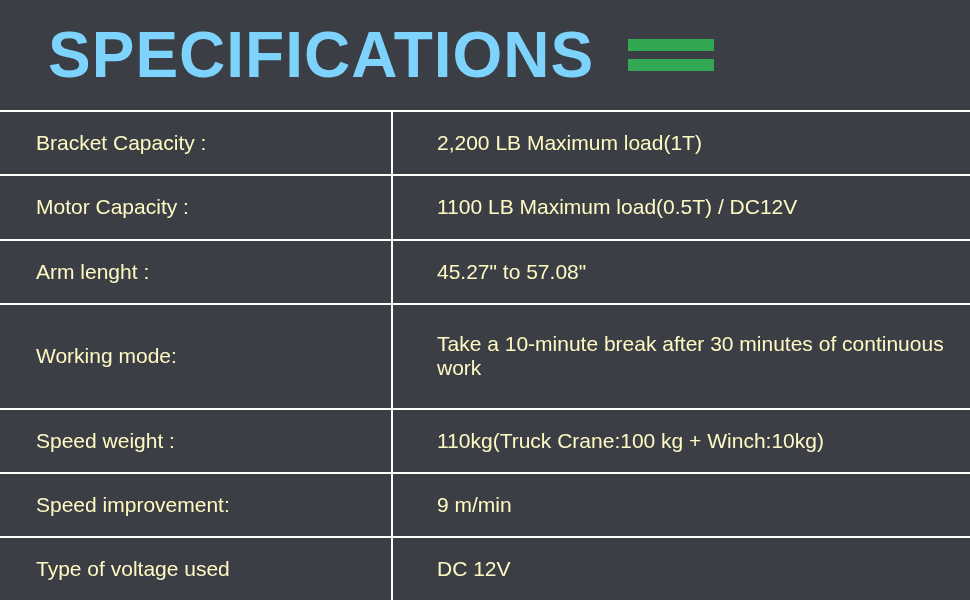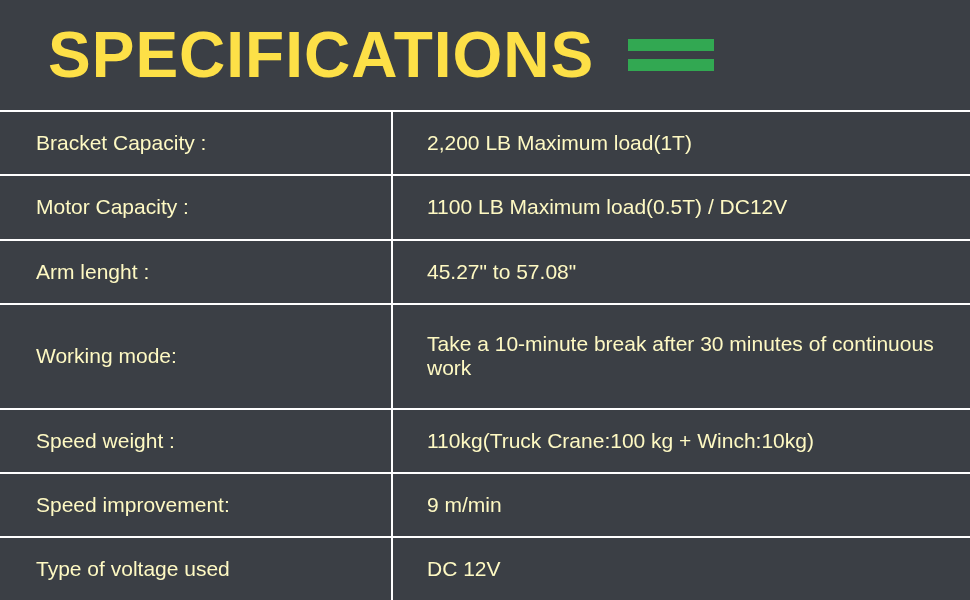--- a/index.html
+++ b/index.html
@@ -27,21 +27,21 @@
     display: flex;
     align-items: center;
     padding-left: 48px;
     box-sizing: border-box;
   }
   .title {
     font-size: 64px;
     font-weight: bold;
     letter-spacing: 1px;
     line-height: 1;
-    color: #fde047;
+    color: #7dd3fc;
     white-space: nowrap;
   }
   .accent-mark {
     margin-left: 34px;
     display: flex;
     flex-direction: column;
     justify-content: center;
     gap: 8px;
   }
   .accent-bar {
@@ -66,21 +66,21 @@
     font-size: 21px;
     color: #fef9c3;
     vertical-align: middle;
     line-height: 1.15;
   }
   .spec-table td.label {
     width: 345px;
     border-right: 2px solid #ffffff;
   }
   .spec-table td.value {
-    padding-left: 34px;
+    padding-left: 44px;
   }
 </style>
 </head>
 <body>
 
 <div class="sheet">
 
   <div class="header">
     <div class="title">SPECIFICATIONS</div>
     <div class="accent-mark">

